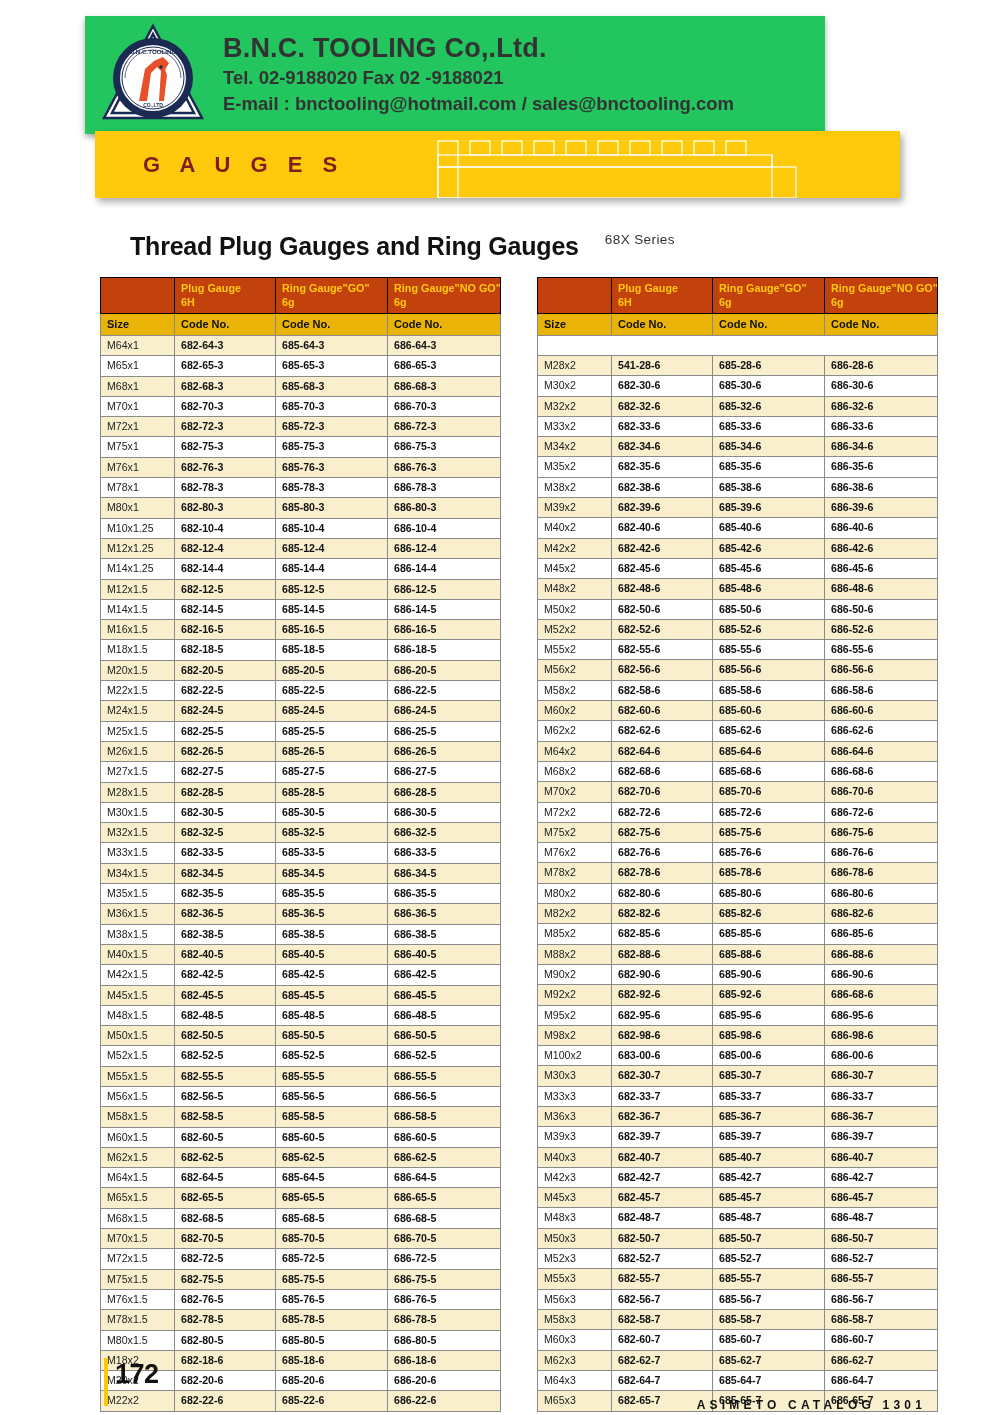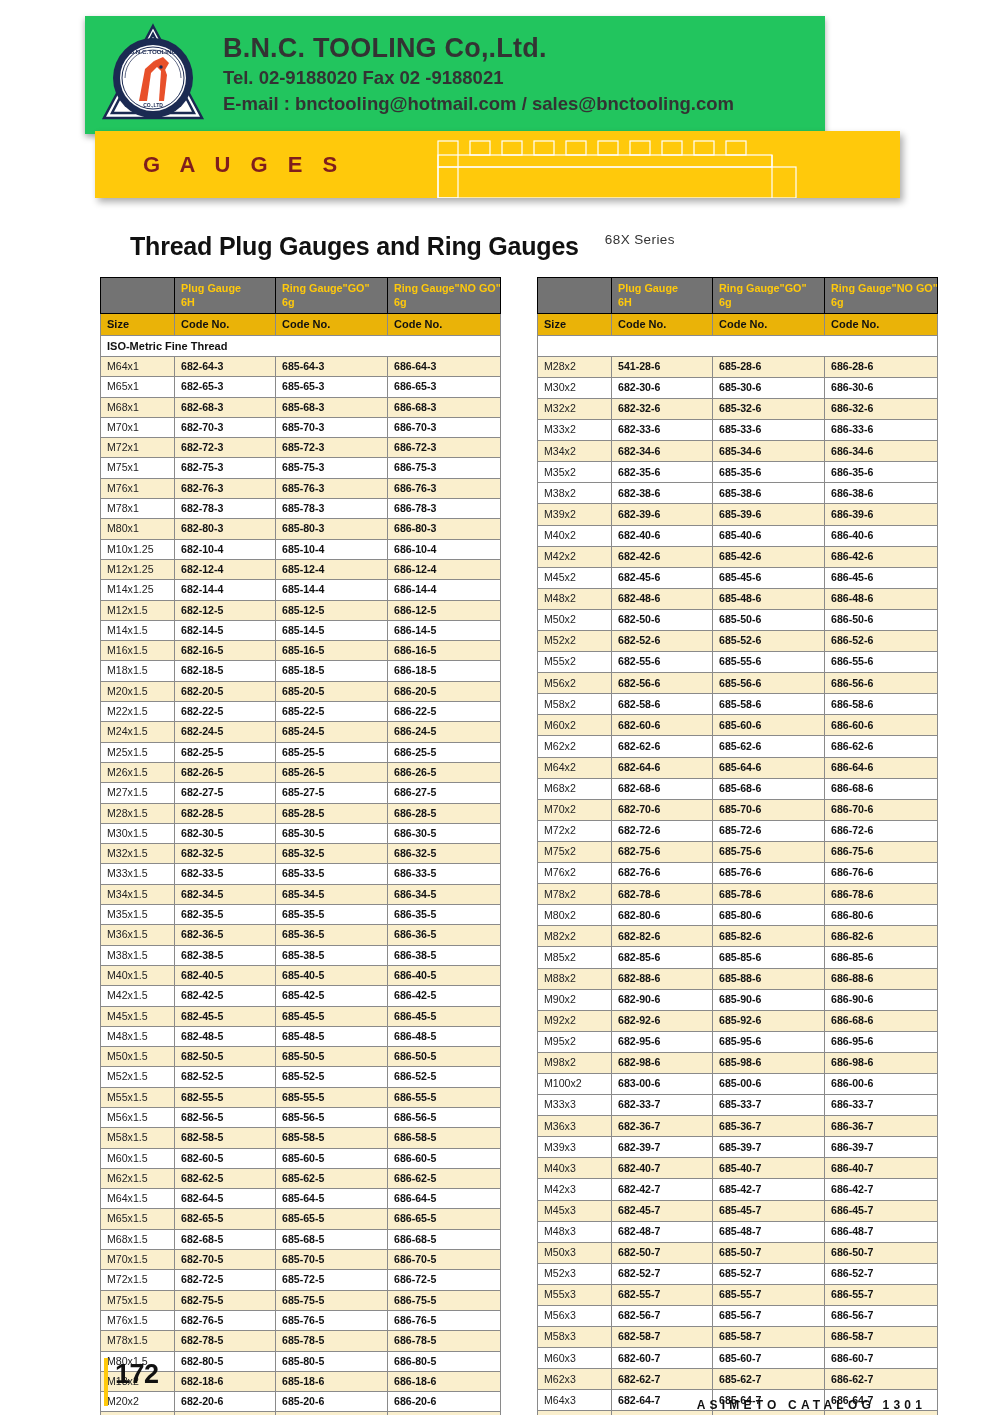--- a/index.html
+++ b/index.html
@@ -69,21 +69,21 @@
   table.g th, table.g td {
     border: 1px solid #8a8a8a;
     padding: 0 6px;
     font-size: 10.6px;
     height: 19.3px;
     line-height: 19.3px;
     white-space: nowrap;
     overflow: hidden;
   }
   thead tr.hdr-black th {
-    background: #737373; color:#FFC90B; font-weight: bold;
+    background: #c2410c; color:#FFC90B; font-weight: bold;
     height: 36px; line-height: 1.28; vertical-align: middle;
     padding: 2px 6px; text-align: left; font-size: 10.8px;
     border-color:#000;
   }
   thead tr.hdr-black th .sub { display:block; }
   thead tr.hdr-grey th {
     background: #eab308; color:#111; font-weight: bold; text-align:left;
     font-size: 11px; height: 21px; line-height:21px;
   }
   tr.group td {
@@ -185,23 +185,20 @@
           </th>
         </tr>
         <tr class="hdr-grey">
           <th>Size</th>
           <th>Code No.</th>
           <th>Code No.</th>
           <th>Code No.</th>
         </tr>
       </thead>
       <tbody>
-          <tr class="group">
-            <td colspan="4">ISO-Metric Fine Thread</td>
-          </tr>
           <tr class="alt">
             <td class="size">M64x1</td>
             <td class="code">682-64-3</td>
             <td class="code">685-64-3</td>
             <td class="code">686-64-3</td>
           </tr>
           <tr class="plain">
             <td class="size">M65x1</td>
             <td class="code">682-65-3</td>
             <td class="code">685-65-3</td>
@@ -750,20 +747,26 @@
             <td class="code">682-98-6</td>
             <td class="code">685-98-6</td>
             <td class="code">686-98-6</td>
           </tr>
           <tr class="plain">
             <td class="size">M100x2</td>
             <td class="code">683-00-6</td>
             <td class="code">685-00-6</td>
             <td class="code">686-00-6</td>
           </tr>
+          <tr class="alt">
+            <td class="size">M30x3</td>
+            <td class="code">682-30-7</td>
+            <td class="code">685-30-7</td>
+            <td class="code">686-30-7</td>
+          </tr>
           <tr class="plain">
             <td class="size">M33x3</td>
             <td class="code">682-33-7</td>
             <td class="code">685-33-7</td>
             <td class="code">686-33-7</td>
           </tr>
           <tr class="alt">
             <td class="size">M36x3</td>
             <td class="code">682-36-7</td>
             <td class="code">685-36-7</td>

